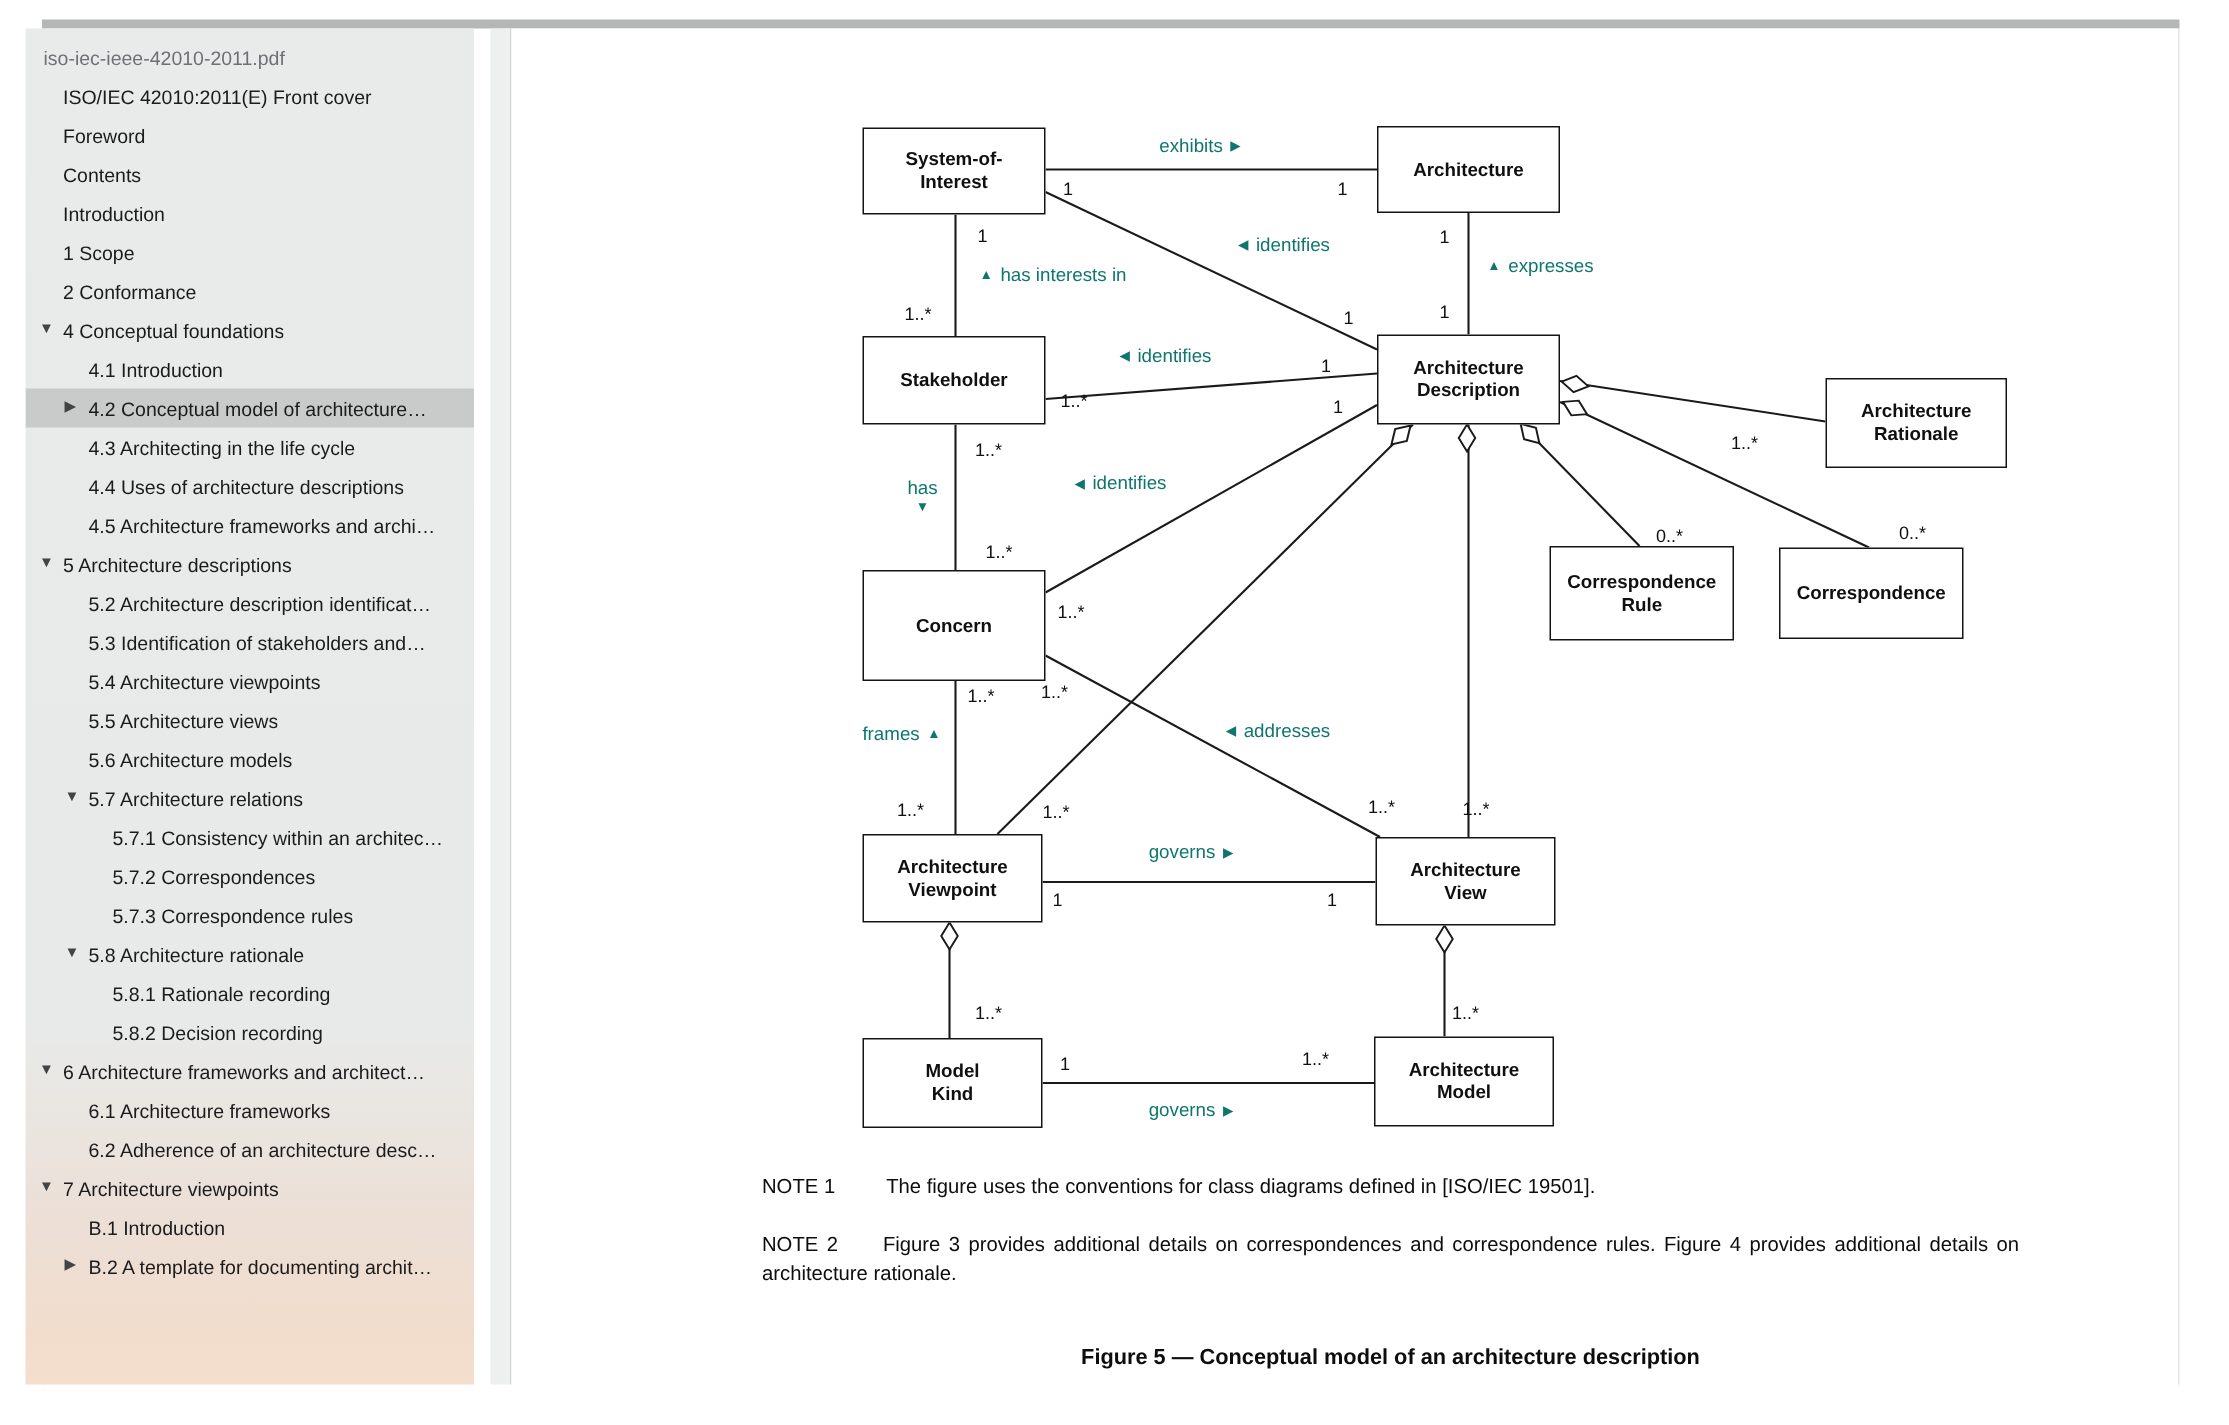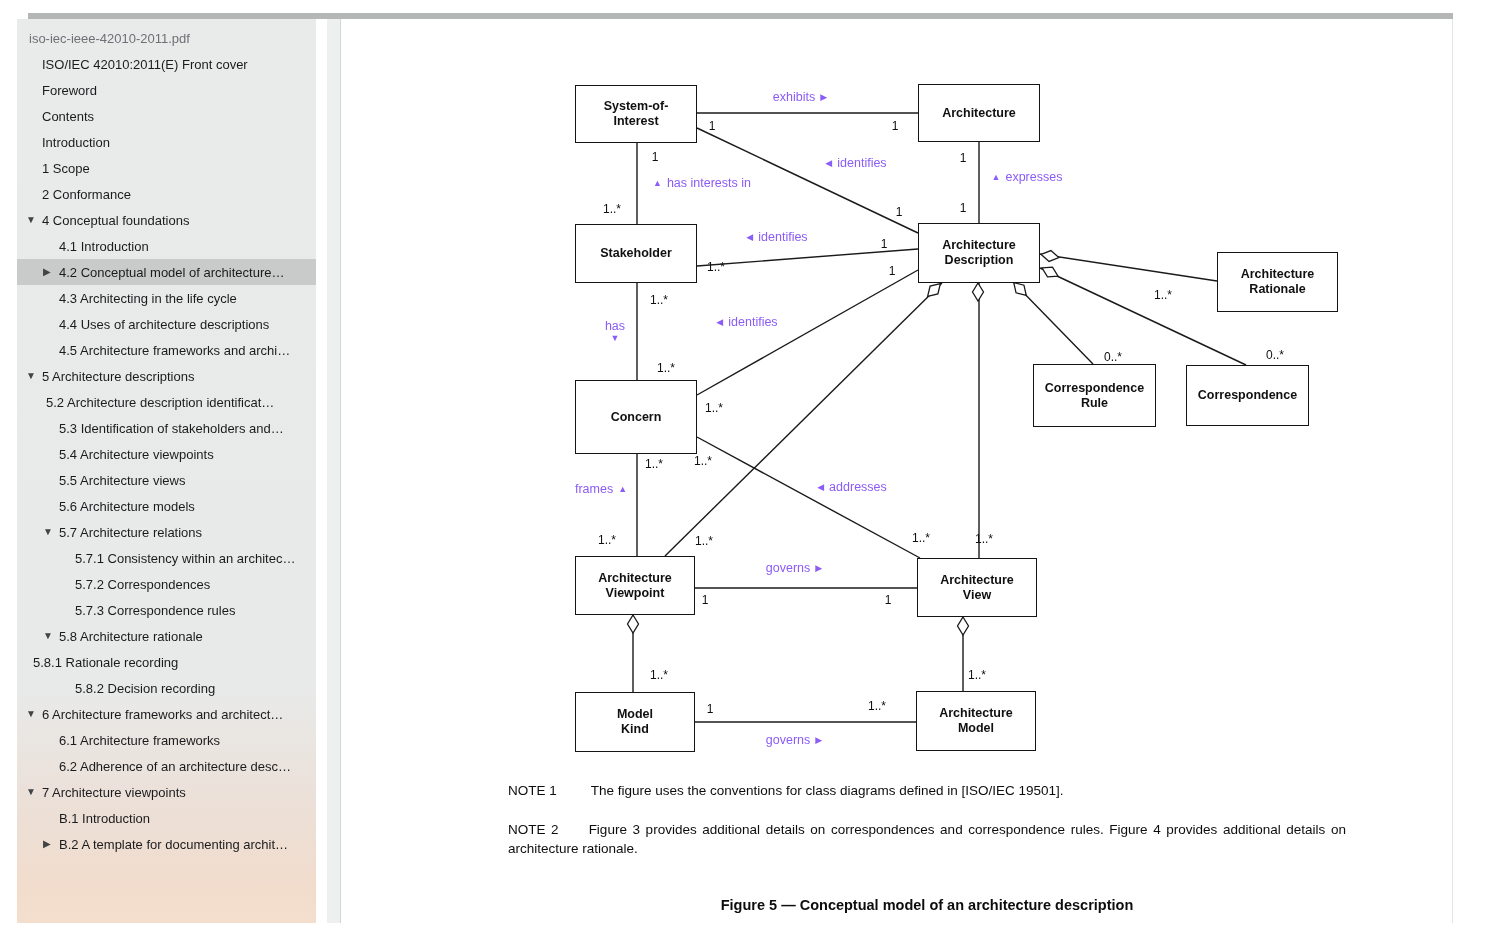--- a/index.html
+++ b/index.html
@@ -20,21 +20,21 @@
   .tri{display:inline-block;flex:0 0 auto;font-size:10px;color:#414345;line-height:26px;}
   .slabel{font-size:13px;color:#1b1b1d;white-space:nowrap;overflow:hidden;}
   .slabel.muted{color:#6d7175;}
   
   .content{position:absolute;left:341px;top:19px;width:1111px;height:904px;background:#ffffff;}
   
   #diagram-svg{position:absolute;left:0;top:0;z-index:2;}
   .node{position:absolute;z-index:3;background:#ffffff;border:1.5px solid #141414;box-sizing:border-box;
     display:flex;align-items:center;justify-content:center;text-align:center;
     font-weight:bold;font-size:12.5px;line-height:15px;color:#101010;white-space:pre-line;}
-  .elabel{position:absolute;z-index:4;transform:translate(-50%,-50%);font-size:12.5px;color:#8b5cf6;
+  .elabel{position:absolute;z-index:4;transform:translate(-50%,-50%);font-size:12.5px;color:#0f766e;
     white-space:nowrap;display:flex;align-items:center;gap:5px;}
   .elabel.stacked{flex-direction:column;gap:0;line-height:13px;}
   .etri{font-size:9px;line-height:10px;}
   .mult{position:absolute;z-index:4;transform:translate(-50%,-50%);font-size:12px;color:#101010;white-space:nowrap;}
   
   .note1{position:absolute;left:508px;top:783px;width:838px;font-size:13.5px;color:#0d0d0d;z-index:4;}
   .note1 .nlab{display:inline-block;margin-right:34px;}
   .note2{position:absolute;left:508px;top:821px;width:838px;font-size:13.5px;line-height:18.5px;
     color:#0d0d0d;text-align:justify;z-index:4;}
   .note-gap{display:inline-block;width:30px;}
@@ -98,21 +98,21 @@
     <span class="slabel">4.4 Uses of architecture descriptions</span>
   </div>
       <div class="srow" style="padding-left: 26px;">
     <span class="tri" style="width: 16px;"></span>
     <span class="slabel">4.5 Architecture frameworks and archi…</span>
   </div>
       <div class="srow" style="padding-left: 9px;">
     <span class="tri" style="width: 16px;">▼</span>
     <span class="slabel">5 Architecture descriptions</span>
   </div>
-      <div class="srow" style="padding-left: 13px;">
+      <div class="srow" style="padding-left: 26px;">
     <span class="tri" style="width: 16px;"></span>
     <span class="slabel">5.2 Architecture description identificat…</span>
   </div>
       <div class="srow" style="padding-left: 26px;">
     <span class="tri" style="width: 16px;"></span>
     <span class="slabel">5.3 Identification of stakeholders and…</span>
   </div>
       <div class="srow" style="padding-left: 26px;">
     <span class="tri" style="width: 16px;"></span>
     <span class="slabel">5.4 Architecture viewpoints</span>
@@ -138,21 +138,21 @@
     <span class="slabel">5.7.2 Correspondences</span>
   </div>
       <div class="srow" style="padding-left: 42px;">
     <span class="tri" style="width: 16px;"></span>
     <span class="slabel">5.7.3 Correspondence rules</span>
   </div>
       <div class="srow" style="padding-left: 26px;">
     <span class="tri" style="width: 16px;">▼</span>
     <span class="slabel">5.8 Architecture rationale</span>
   </div>
-      <div class="srow" style="">
+      <div class="srow" style="padding-left: 42px;">
     <span class="tri" style="width: 16px;"></span>
     <span class="slabel">5.8.1 Rationale recording</span>
   </div>
       <div class="srow" style="padding-left: 42px;">
     <span class="tri" style="width: 16px;"></span>
     <span class="slabel">5.8.2 Decision recording</span>
   </div>
       <div class="srow" style="padding-left: 9px;">
     <span class="tri" style="width: 16px;">▼</span>
     <span class="slabel">6 Architecture frameworks and architect…</span>

